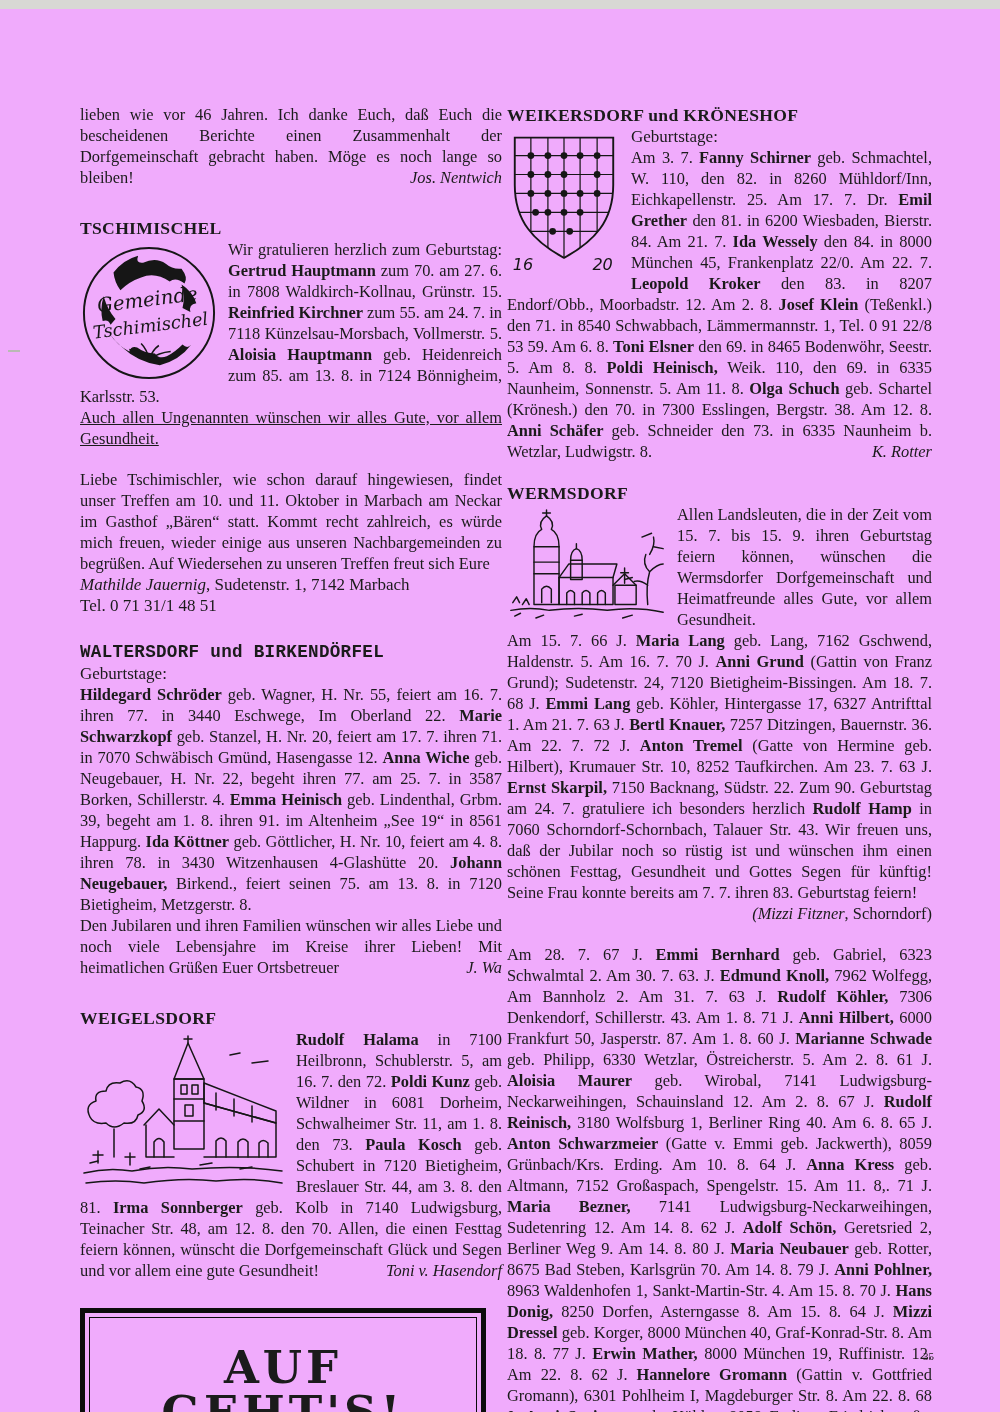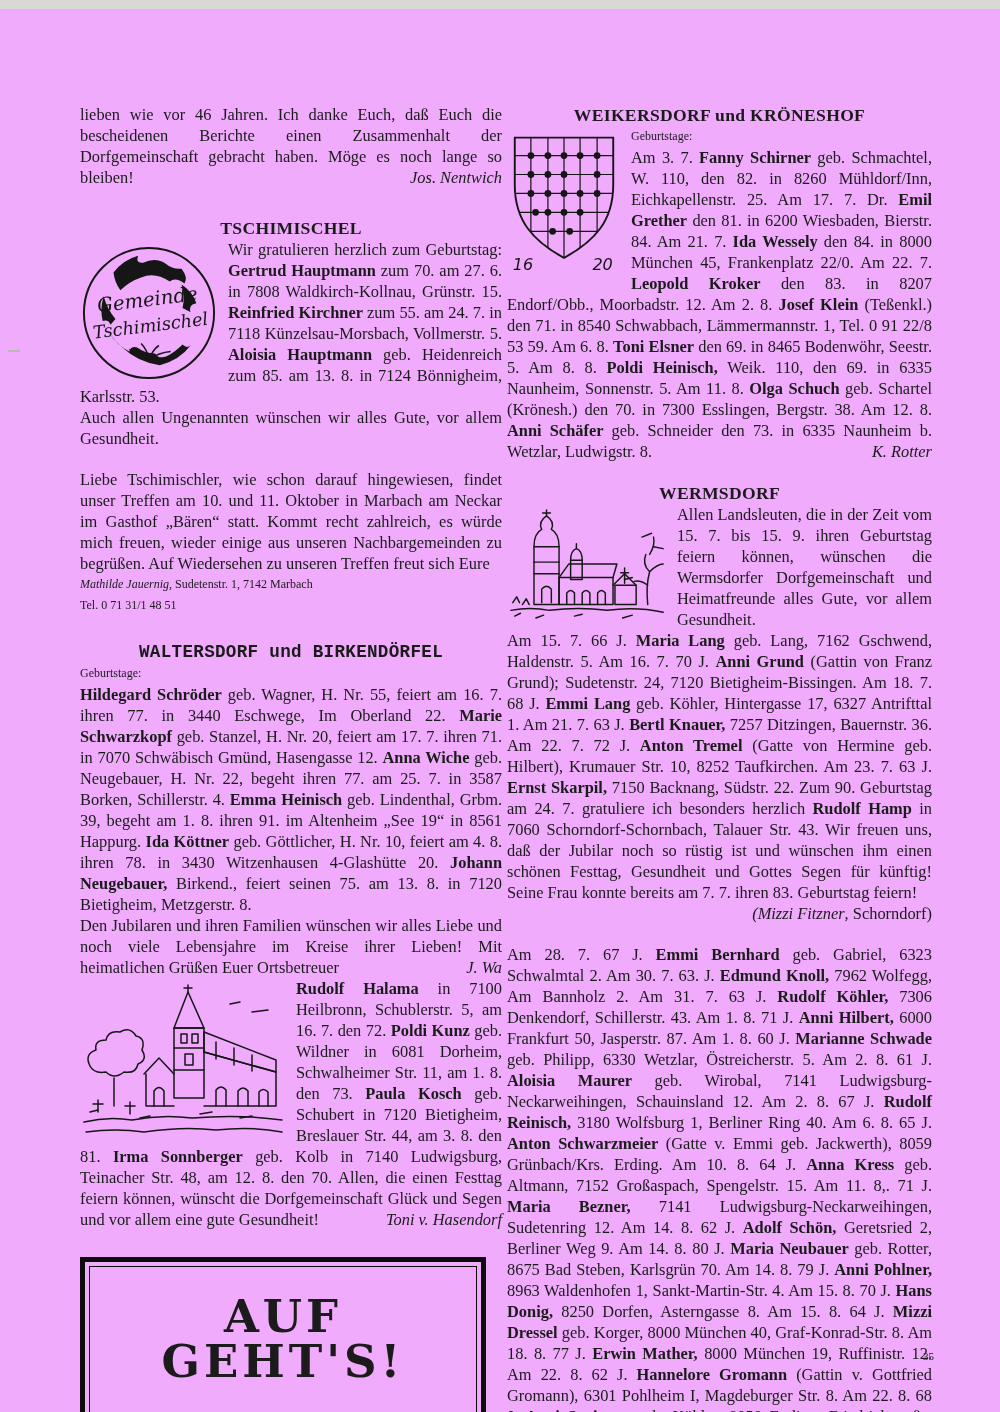--- a/index.html
+++ b/index.html
@@ -6,26 +6,26 @@
   .page{
     position:relative;width:1000px;height:1412px;margin:9px auto;
     background:#f0abfc;color:#1b1b1b;overflow:hidden;
     font-family:"Liberation Serif",serif;
   }
   .col{position:absolute;top:95px;}
   .col-left{left:80px;width:422px;}
   .col-right{left:507px;width:425px;}
 
   .body{font-size:16.4px;line-height:21px;text-align:justify;margin:0;hyphens:auto;}
-  .body-line{font-size:12px;line-height:21px;margin:0;}
-  .heading{font-size:17.6px;line-height:22px;font-weight:bold;text-align:center;margin:0;letter-spacing:.3px;}
+  .body-line{font-size:17px;line-height:21px;margin:0;}
+  .heading{font-size:17.6px;line-height:22px;font-weight:bold;text-align:left;margin:0;letter-spacing:.3px;}
   .s-b{font-weight:bold;font-family:Liberation Serif, serif;}
   .s-i{font-style:italic;text-align:right;}
   .sig{float:right;margin-left:14px;}
-  .clear{clear:both;}
+  .clear{clear:both;text-decoration:underline;}
 
   .mt-sm{margin-top:20px;}
   .mt-md{margin-top:25px;font-family:Liberation Mono, monospace;}
   .mt-lg{margin-top:29px;}
 
   .float-img{float:left;margin:4px 10px 2px 0;}
   .sketch{stroke:#161616;fill:none;stroke-width:1.5;stroke-linecap:round;stroke-linejoin:round;}
 
   .ad-box{margin-top:27px;border:5px solid #0c0c0c;padding:4px;width:388px;}
   .ad-inner{border:1.6px solid #0c0c0c;text-align:center;padding:27px 6px 30px 6px;}
@@ -71,20 +71,21 @@
 
     <p class="body mt-sm">Liebe Tschimischler, wie schon darauf hingewiesen, findet unser Treffen am 10. und 11. Oktober in Marbach am Neckar im Gasthof „Bären“ statt. Kommt recht zahlreich, es würde mich freuen, wieder einige aus unseren Nachbargemeinden zu begrüßen. Auf Wiedersehen zu unseren Treffen freut sich Eure</p>
     <p class="body-line"><span class="s-i">Mathilde Jauernig</span><span>, Sudetenstr. 1, 7142 Marbach</span></p>
     <p class="body-line">Tel. 0 71 31/1 48 51</p>
 
     <h2 class="heading mt-md">WALTERSDORF und BIRKENDÖRFEL</h2>
     <div class="body-line">Geburtstage:</div>
     <p class="body"><span class="s-b">Hildegard Schröder</span><span> geb. Wagner, H. Nr. 55, feiert am 16. 7. ihren 77. in 3440 Eschwege, Im Oberland 22. </span><span class="s-b">Marie Schwarzkopf</span><span> geb. Stanzel, H. Nr. 20, feiert am 17. 7. ihren 71. in 7070 Schwäbisch Gmünd, Hasengasse 12. </span><span class="s-b">Anna Wiche</span><span> geb. Neugebauer, H. Nr. 22, begeht ihren 77. am 25. 7. in 3587 Borken, Schillerstr. 4. </span><span class="s-b">Emma Heinisch</span><span> geb. Lindenthal, Grbm. 39, begeht am 1. 8. ihren 91. im Altenheim „See 19“ in 8561 Happurg. </span><span class="s-b">Ida Köttner</span><span> geb. Göttlicher, H. Nr. 10, feiert am 4. 8. ihren 78. in 3430 Witzenhausen 4-Glashütte 20. </span><span class="s-b">Johann Neugebauer,</span><span> Birkend., feiert seinen 75. am 13. 8. in 7120 Bietigheim, Metzgerstr. 8.</span></p>
     <p class="body"><span><span>Den Jubilaren und ihren Familien wünschen wir alles Liebe und noch viele Lebensjahre im Kreise ihrer Lieben! Mit heimatlichen Grüßen Euer Ortsbetreuer</span></span><span class="sig"><span class="s-i">J. Wa</span></span></p>
 
+    <h2 class="heading mt-lg">WEIGELSDORF</h2>
     <div>
       <svg class="float-img" width="206" height="162" viewBox="0 0 206 162">
         <g class="sketch">
           <path d="M94 46 L108 10 L124 46 Z"></path>
             <line x1="108" y1="10" x2="108" y2="3"></line>
             <line x1="104" y1="6" x2="112" y2="6"></line>
           <rect x="94" y="46" width="30" height="70"></rect>
           <line x1="94" y1="66" x2="124" y2="66"></line>
             <line x1="94" y1="88" x2="124" y2="88"></line>
           <rect x="101" y="52" width="6" height="9"></rect>

